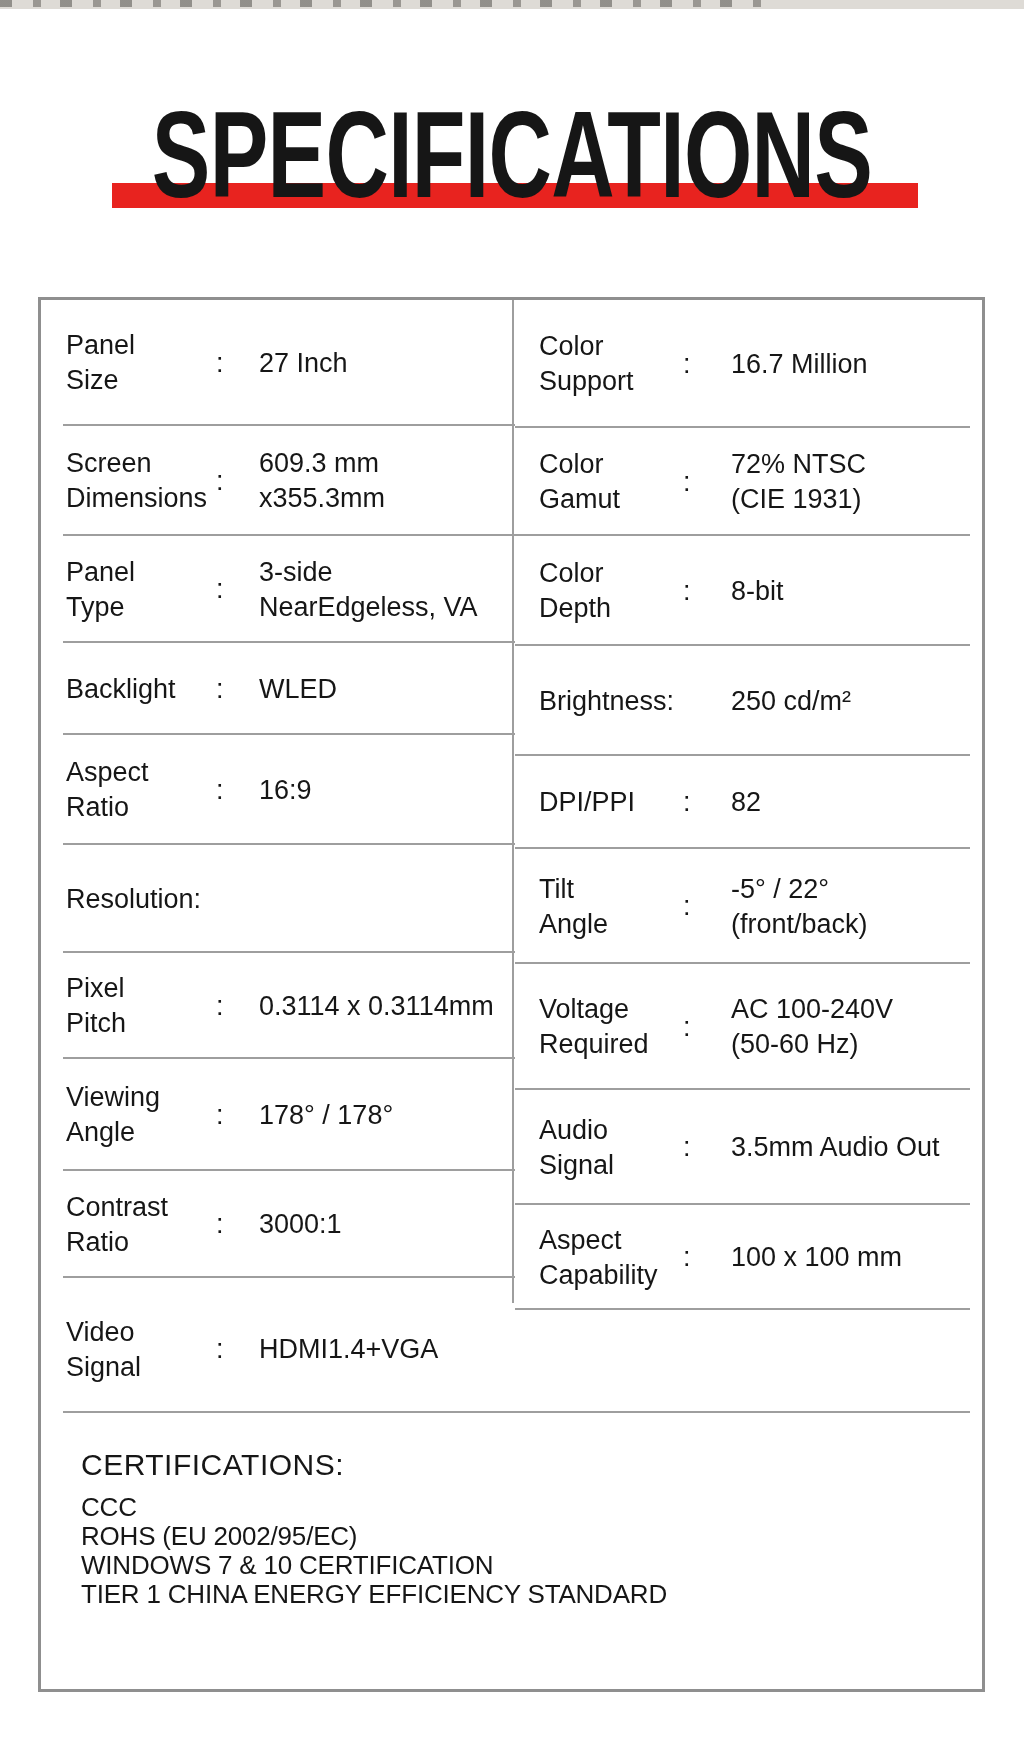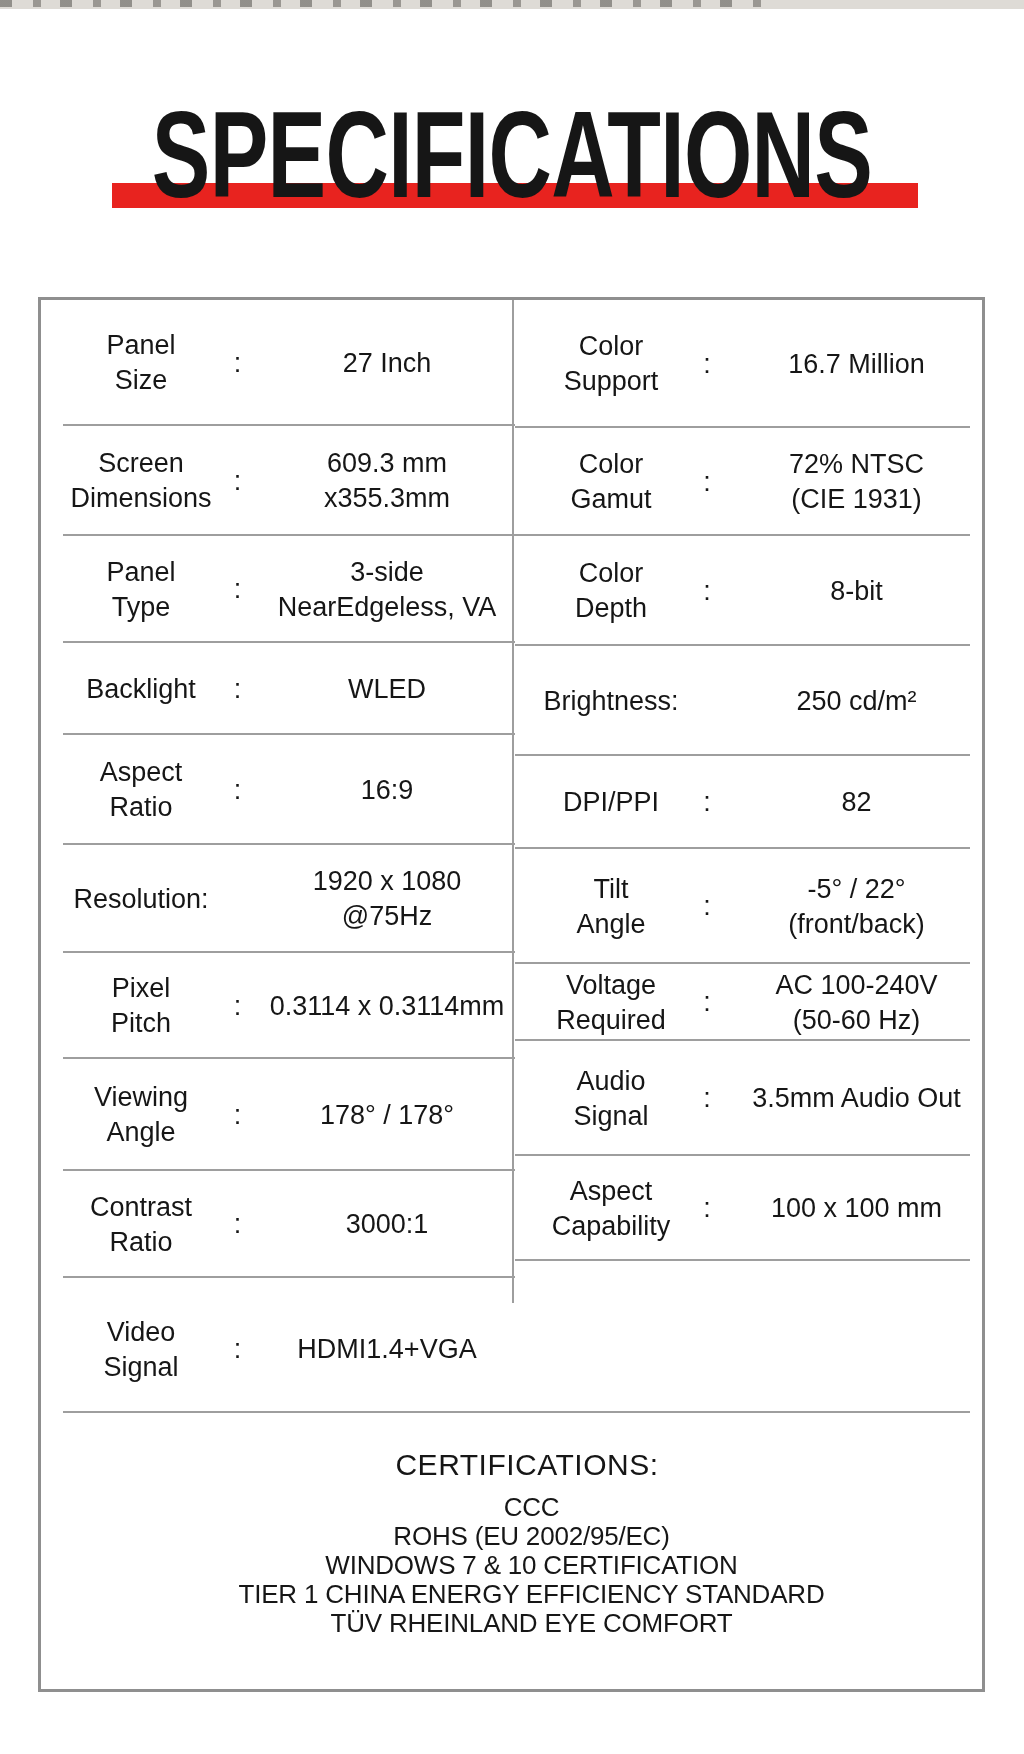--- a/index.html
+++ b/index.html
@@ -23,21 +23,21 @@
   h1.title{
     position:absolute;left:0;right:0;top:94px;margin:0;z-index:2;
     font-size:122px;line-height:1;font-weight:700;letter-spacing:-1px;
     text-align:center;white-space:nowrap;color:#161616;
     transform:scaleX(.72);transform-origin:50% 0;
   }
 
   
   .spec-table{
     position:absolute;left:38px;top:297px;width:947px;height:1395px;
-    border:3px solid #8f8f8f;box-sizing:border-box;background:#fff;overflow:hidden;text-align:center;
+    border:3px solid #8f8f8f;box-sizing:border-box;background:#fff;overflow:hidden;
   }
   .col{position:absolute;top:0;}
   .col-left{left:0;width:474px;}
   .col-right{left:474px;width:467px;}
   .divider{position:absolute;left:471px;top:0;width:2px;height:1003px;background:#9e9e9e;}
 
   .row{position:relative;display:grid;align-items:center;box-sizing:border-box;}
   .col-left  .row{grid-template-columns:150px 43px 1fr;padding-left:25px;}
   .col-right .row{grid-template-columns:144px 48px 1fr;padding-left:24px;}
   .col-left  .row:not(:last-child)::after{
@@ -97,22 +97,20 @@
       </div>
       <div class="row" style="height:110px">
         <span class="lbl">Aspect
 Ratio</span>
         <span class="cln">:</span>
         <span class="val">16:9</span>
       </div>
       <div class="row" style="height:108px">
         <span class="lbl">Resolution:</span>
         <span class="cln"></span>
-        <span class="val">1920 x 1080
-@75Hz</span>
       </div>
       <div class="row" style="height:106px">
         <span class="lbl">Pixel
 Pitch</span>
         <span class="cln">:</span>
         <span class="val">0.3114 x 0.3114mm</span>
       </div>
       <div class="row" style="height:112px">
         <span class="lbl">Viewing
 Angle</span>
@@ -165,21 +163,21 @@
         <span class="cln">:</span>
         <span class="val">82</span>
       </div>
       <div class="row" style="height:115px">
         <span class="lbl">Tilt
 Angle</span>
         <span class="cln">:</span>
         <span class="val">-5° / 22°
 (front/back)</span>
       </div>
-      <div class="row" style="height:77px">
+      <div class="row" style="height:126px">
         <span class="lbl">Voltage
 Required</span>
         <span class="cln">:</span>
         <span class="val">AC 100-240V
 (50-60 Hz)</span>
       </div>
       <div class="row" style="height:115px">
         <span class="lbl">Audio
 Signal</span>
         <span class="cln">:</span>
@@ -194,18 +192,17 @@
       <div class="row row-filler"></div>
     </div>
 
     <section class="certs">
       <h2>CERTIFICATIONS:</h2>
       <ul>
         <li>CCC</li>
         <li>ROHS (EU 2002/95/EC)</li>
         <li>WINDOWS 7 &amp; 10 CERTIFICATION</li>
         <li>TIER 1 CHINA ENERGY EFFICIENCY STANDARD</li>
-        <li>TÜV RHEINLAND EYE COMFORT</li>
       </ul>
     </section>
 
   </div>
 </div>
 
 </body></html>

